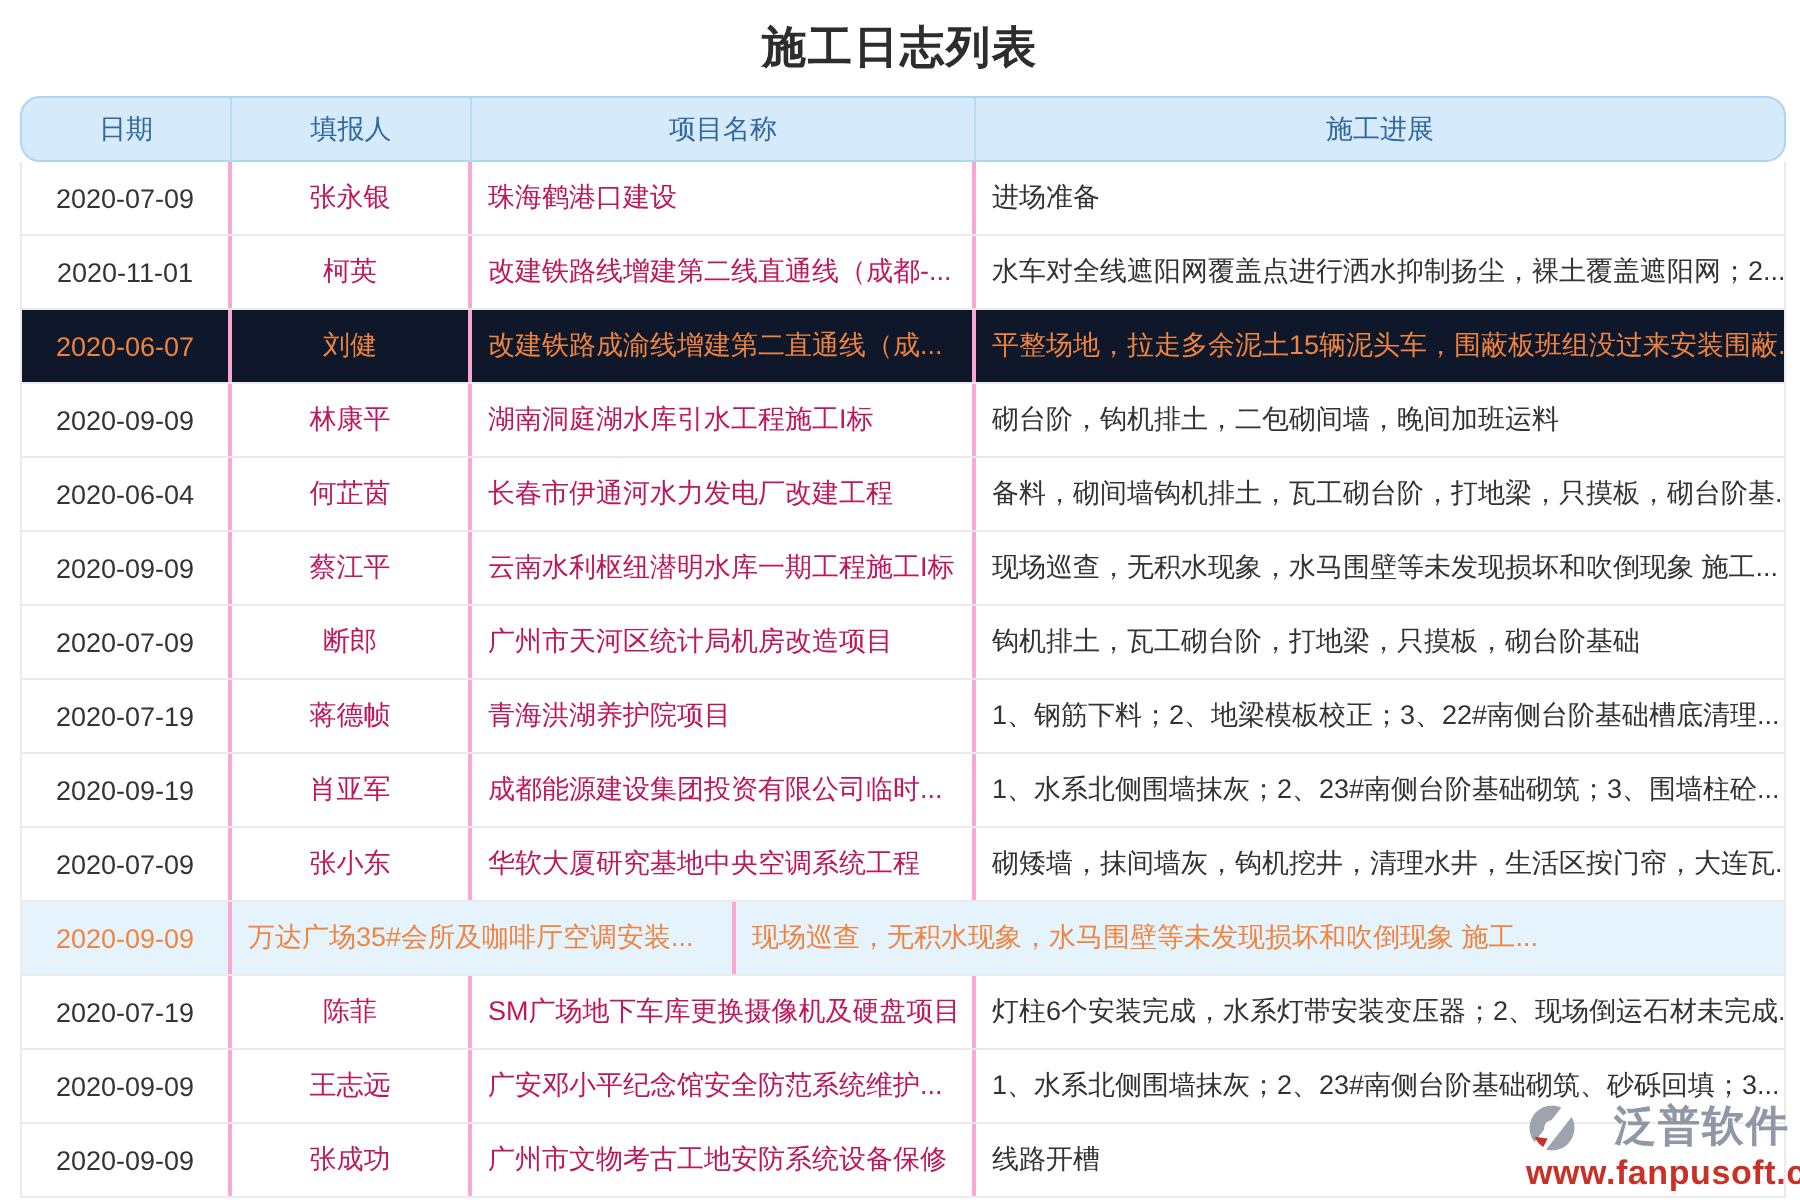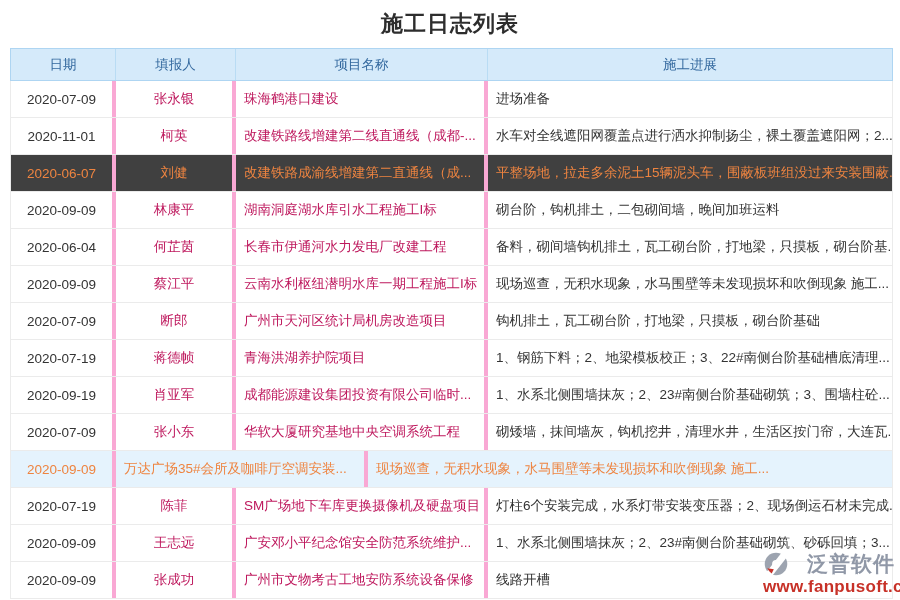--- a/index.html
+++ b/index.html
@@ -9,38 +9,38 @@
 
   .page-title { height:48px; display:flex; align-items:center; justify-content:center;
     font-size:22px; font-weight:bold; color:#2d2d2d; letter-spacing:1px; }
 
   .table { position:absolute; left:10px; top:48px; width:883px; }
 
   .tr { display:flex; width:100%; }
   .thead { background:#d5eafa; height:33px;
     border-top:1px solid #aed5f2; border-bottom:1px solid #aed5f2;
     border-left:1px solid #aed5f2; border-right:1px solid #aed5f2;
-    color:#33689e; font-size:13.5px; }
+    color:#33689e; font-size:13.5px;border-radius:10px; }
   .thead .td { border-right:1px solid #b9dcf4; display:flex; align-items:center; justify-content:center; }
   .thead .td:last-child { border-right:none; }
 
   .tbody .tr { height:37px; background:#fff;
     border-left:1px solid #ebebeb; border-right:1px solid #ebebeb;
     border-bottom:1px solid #ebebeb; font-size:13.5px; color:#333; }
-  .tbody .td { border-right:4px solid #f9a8d4; display:flex; align-items:center;
+  .tbody .td { border-right:2px solid #f9a8d4; display:flex; align-items:center;
     overflow:hidden; white-space:nowrap; }
   .tbody .td:last-child { border-right:none; }
 
   .c1 { width:105px; flex:0 0 105px; justify-content:center; }
   .c2 { width:120px; flex:0 0 120px; justify-content:center; }
   .c3 { width:252px; flex:0 0 252px; justify-content:flex-start; padding:0 8px; }
   .c4 { flex:1; justify-content:flex-start; padding:0 8px; }
 
   .link { color:#be185d; cursor:pointer; }
-  .tr.hl-gray { background:#404040; }
+  .tr.hl-gray { background:#0f172a; }
   .tr.hl-blue { background:#e5f3fd; }
   .tr.orange .td, .tr.orange .link { color:#ee8440; }
 
   .watermark { position:absolute; right:5px; bottom:3px; width:132px; text-align:right; opacity:.95; }
   .wm-row { display:flex; align-items:center; justify-content:flex-end; gap:18px; }
   .wm-brand { font-size:21px; font-weight:bold; color:#8b93a3; letter-spacing:1px; line-height:1; }
   .wm-url { font-size:17px; font-weight:bold; color:#c5271d; line-height:1.2; letter-spacing:.3px; }
 </style>
 </head>
 <body>

